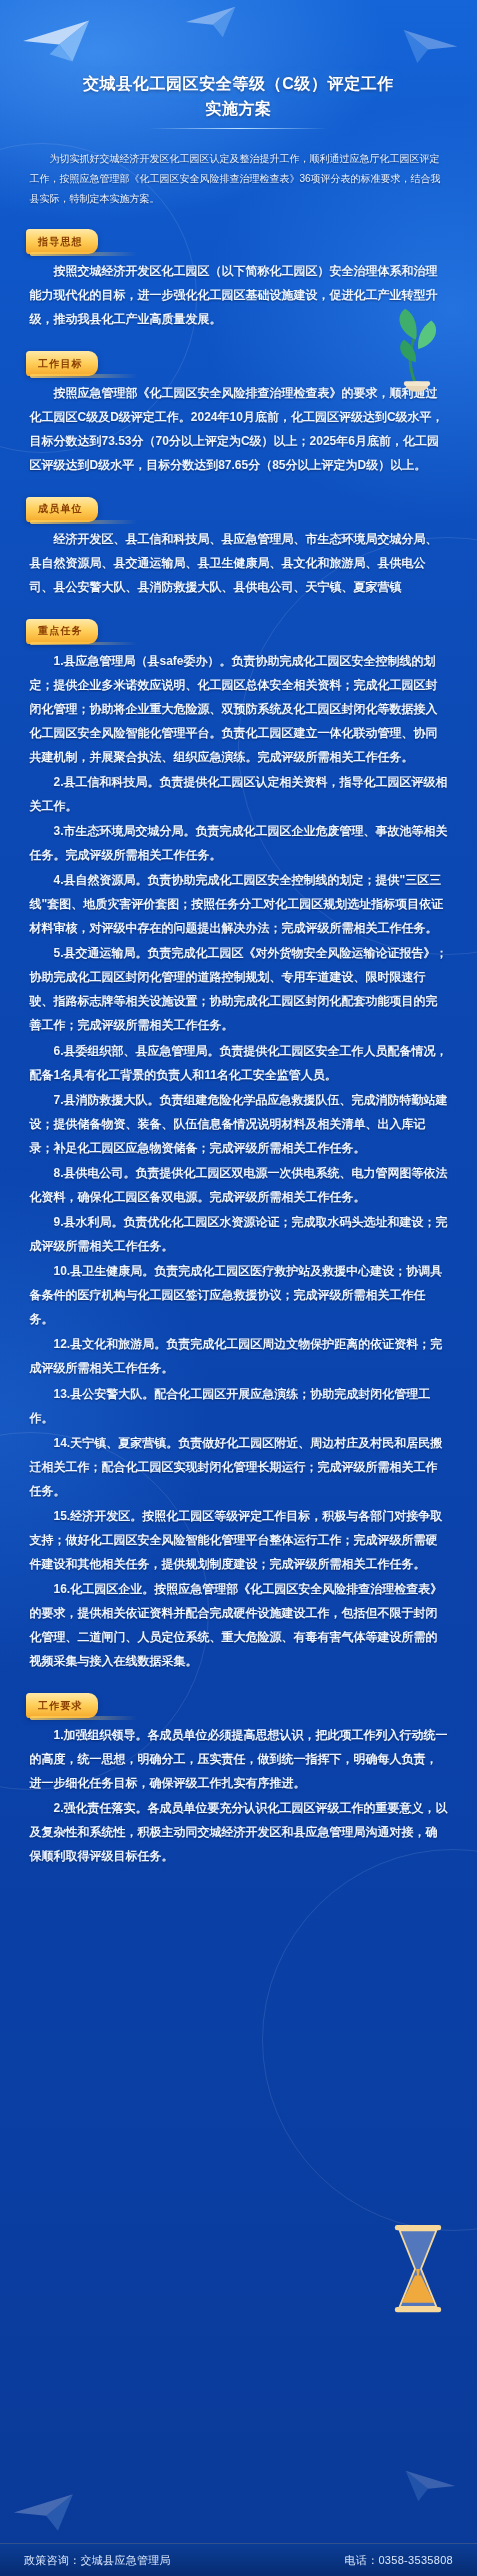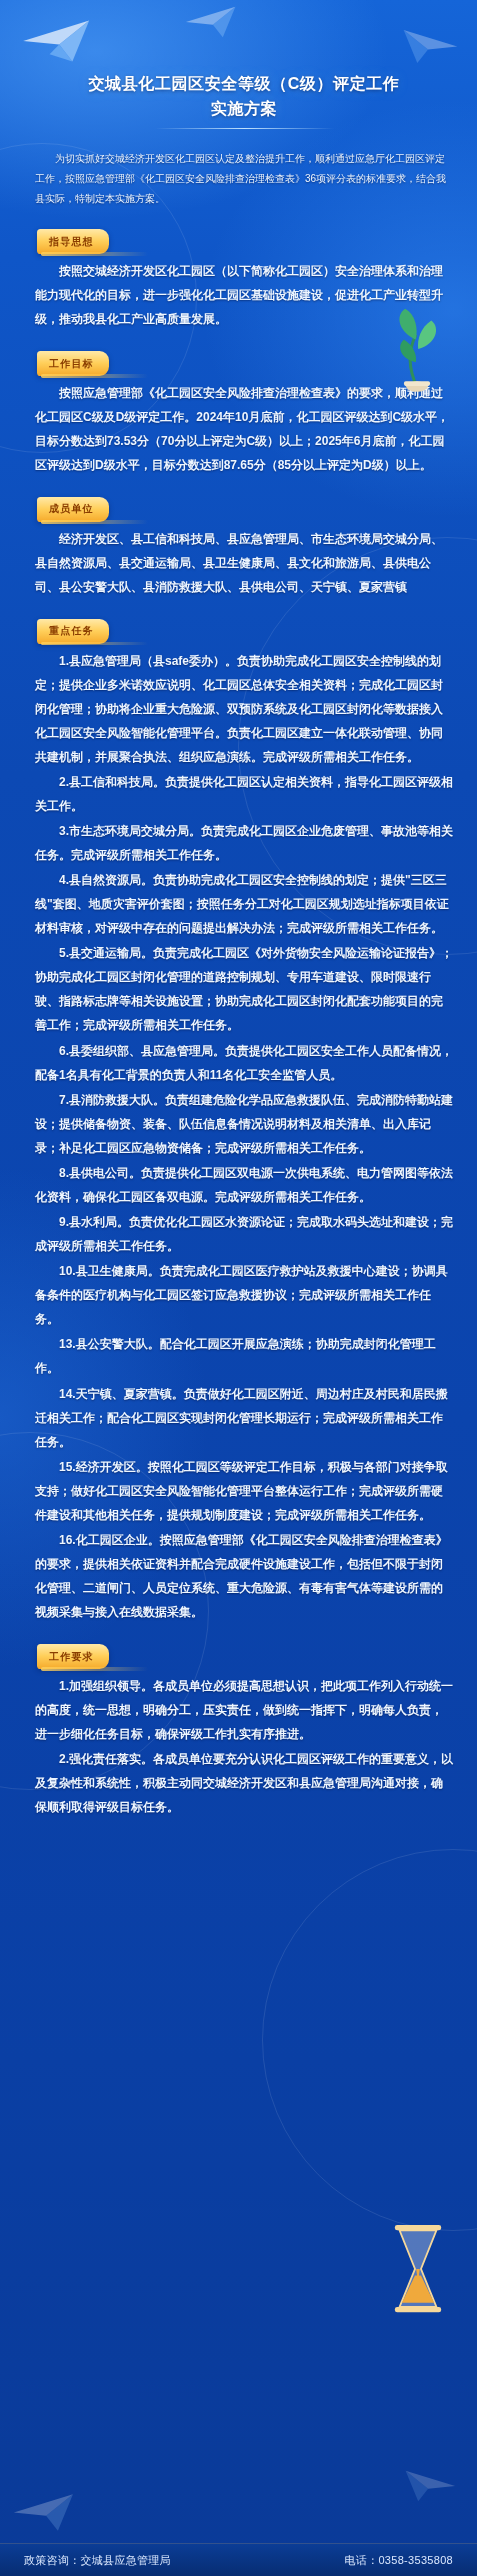--- a/index.html
+++ b/index.html
@@ -11,21 +11,20 @@
   .page {
     position: relative;
     width: 477px;
     min-height: 2576px;
     background:
       radial-gradient(ellipse 418px 239px at 20% 2%, rgba(90,170,255,0.55), rgba(90,170,255,0) 70%),
       radial-gradient(ellipse 358px 298px at 95% 12%, rgba(60,150,255,0.45), rgba(60,150,255,0) 70%),
       radial-gradient(ellipse 298px 358px at 0% 55%, rgba(40,120,230,0.40), rgba(40,120,230,0) 70%),
       linear-gradient(180deg, #1565d8 0%, #0f56c8 10%, #0c49b4 30%, #0b44ad 55%, #0a3fa4 80%, #0a3a98 100%);
     overflow: hidden;
-    padding-left: 11px;
   }
   
   .plane {
     position: absolute;
     opacity: 0.75;
     pointer-events: none;
   }
   .plane svg { display: block; }
 
   
@@ -272,20 +271,21 @@
         <div class="para">1.县应急管理局（县safe委办）。负责协助完成化工园区安全控制线的划定；提供企业多米诺效应说明、化工园区总体安全相关资料；完成化工园区封闭化管理；协助将企业重大危险源、双预防系统及化工园区封闭化等数据接入化工园区安全风险智能化管理平台。负责化工园区建立一体化联动管理、协同共建机制，并展聚合执法、组织应急演练。完成评级所需相关工作任务。</div>
         <div class="para">2.县工信和科技局。负责提供化工园区认定相关资料，指导化工园区评级相关工作。</div>
         <div class="para">3.市生态环境局交城分局。负责完成化工园区企业危废管理、事故池等相关任务。完成评级所需相关工作任务。</div>
         <div class="para">4.县自然资源局。负责协助完成化工园区安全控制线的划定；提供"三区三线"套图、地质灾害评价套图；按照任务分工对化工园区规划选址指标项目依证材料审核，对评级中存在的问题提出解决办法；完成评级所需相关工作任务。</div>
         <div class="para">5.县交通运输局。负责完成化工园区《对外货物安全风险运输论证报告》；协助完成化工园区封闭化管理的道路控制规划、专用车道建设、限时限速行驶、指路标志牌等相关设施设置；协助完成化工园区封闭化配套功能项目的完善工作；完成评级所需相关工作任务。</div>
         <div class="para">6.县委组织部、县应急管理局。负责提供化工园区安全工作人员配备情况，配备1名具有化工背景的负责人和11名化工安全监管人员。</div>
         <div class="para">7.县消防救援大队。负责组建危险化学品应急救援队伍、完成消防特勤站建设；提供储备物资、装备、队伍信息备情况说明材料及相关清单、出入库记录；补足化工园区应急物资储备；完成评级所需相关工作任务。</div>
         <div class="para">8.县供电公司。负责提供化工园区双电源一次供电系统、电力管网图等依法化资料，确保化工园区备双电源。完成评级所需相关工作任务。</div>
         <div class="para">9.县水利局。负责优化化工园区水资源论证；完成取水码头选址和建设；完成评级所需相关工作任务。</div>
         <div class="para">10.县卫生健康局。负责完成化工园区医疗救护站及救援中心建设；协调具备条件的医疗机构与化工园区签订应急救援协议；完成评级所需相关工作任务。</div>
+        <div class="para">12.县文化和旅游局。负责完成化工园区周边文物保护距离的依证资料；完成评级所需相关工作任务。</div>
         <div class="para">13.县公安警大队。配合化工园区开展应急演练；协助完成封闭化管理工作。</div>
         <div class="para">14.天宁镇、夏家营镇。负责做好化工园区附近、周边村庄及村民和居民搬迁相关工作；配合化工园区实现封闭化管理长期运行；完成评级所需相关工作任务。</div>
         <div class="para">15.经济开发区。按照化工园区等级评定工作目标，积极与各部门对接争取支持；做好化工园区安全风险智能化管理平台整体运行工作；完成评级所需硬件建设和其他相关任务，提供规划制度建设；完成评级所需相关工作任务。</div>
         <div class="para">16.化工园区企业。按照应急管理部《化工园区安全风险排查治理检查表》的要求，提供相关依证资料并配合完成硬件设施建设工作，包括但不限于封闭化管理、二道闸门、人员定位系统、重大危险源、有毒有害气体等建设所需的视频采集与接入在线数据采集。</div>
       </div>
     </div>
 
     <div>
       <div class="sec-head">
         <div class="ribbon">

